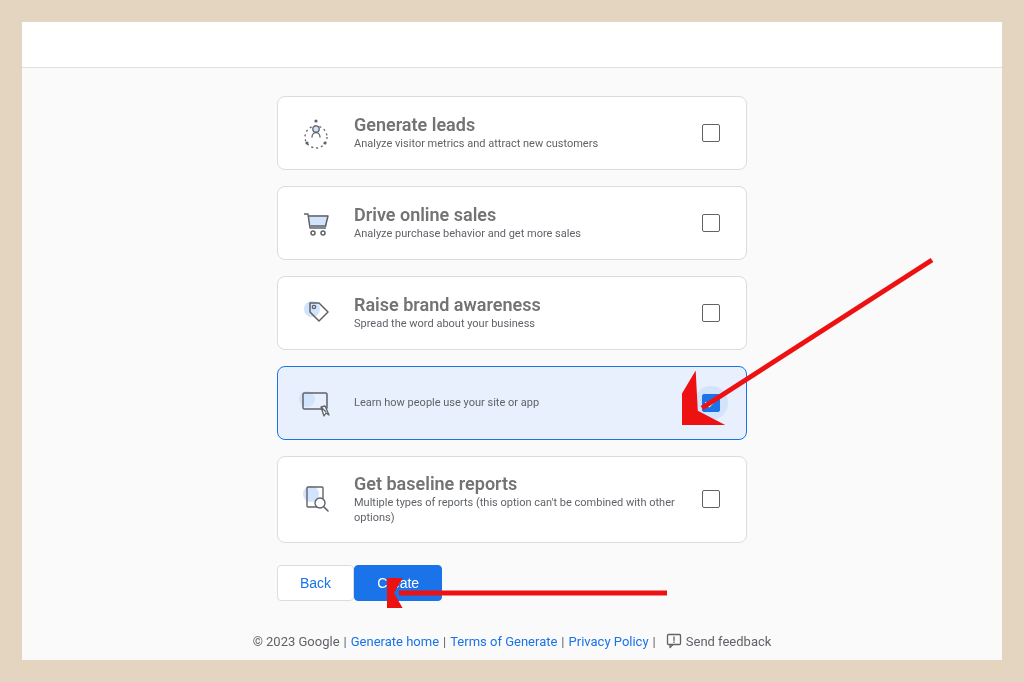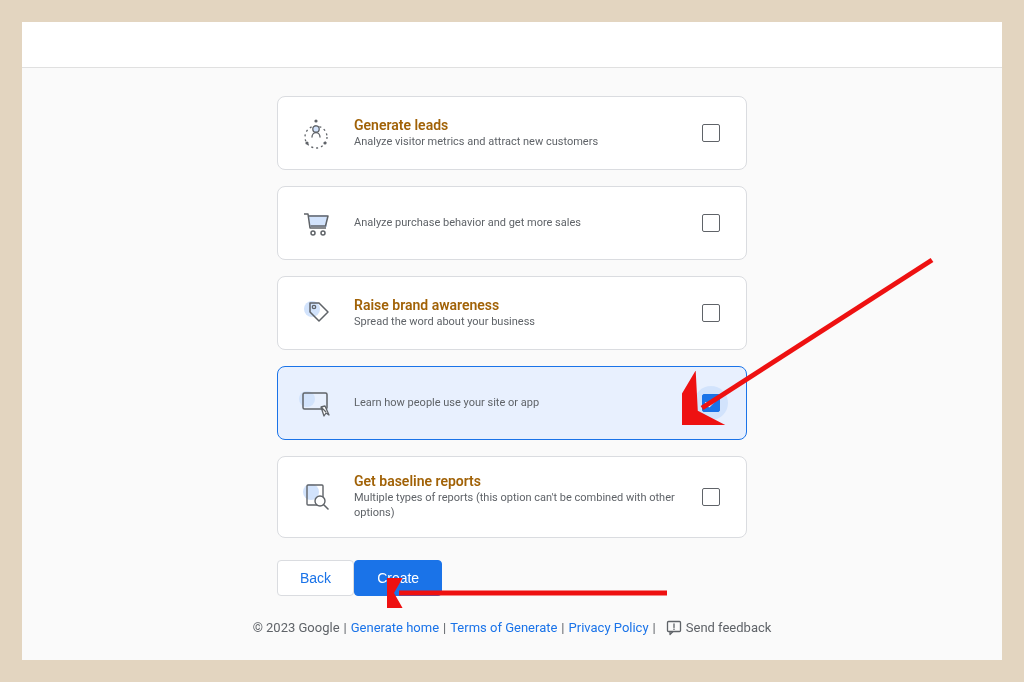--- a/index.html
+++ b/index.html
@@ -57,23 +57,23 @@
     display: flex;
     align-items: center;
     justify-content: center;
     flex-shrink: 0;
   }
   .card .texts {
     flex: 1;
     min-width: 0;
   }
   .card .title {
-    font-size: 14px;
+    font-size: 18px;
     font-weight: 600;
-    color: #a16207;
+    color: #737373;
     margin-bottom: 2px;
   }
   .card .desc {
     font-size: 11px;
     color: #5f6368;
     line-height: 1.35;
   }
   .check {
     width: 18px;
     height: 18px;
@@ -118,25 +118,25 @@
     background: #fff;
     border: 1px solid #dadce0;
     color: #1a73e8;
   }
   .btn-primary {
     background: #1a73e8;
     border: 1px solid #1a73e8;
     color: #fff;
   }
   .footer {
-    margin-top: 24px;
+    margin-top: 32px;
     font-size: 13px;
     color: #5f6368;
     display: flex;
-    align-items: center;
+    align-items: flex-end;
     gap: 4px;
     flex-wrap: wrap;
   }
   .footer a {
     color: #1a73e8;
     text-decoration: none;
   }
   .footer .sep { color: #5f6368; }
   .footer .fb-icon { margin-left: 6px; display: inline-flex; }
   .arrow {
@@ -179,20 +179,21 @@
         <div class="icon-wrap">
           <svg width="36" height="36" viewBox="0 0 36 36" fill="none">
             <rect x="11" y="10" width="18" height="12" fill="#d2e3fc"></rect>
             <path d="M6 9h4l2 14h16" stroke="#5f6368" stroke-width="1.5" fill="none" stroke-linejoin="round"></path>
             <path d="M11 11h19l-2.5 10H12.5" stroke="#5f6368" stroke-width="1.5" fill="none" stroke-linejoin="round"></path>
             <circle cx="15" cy="28" r="2" stroke="#5f6368" stroke-width="1.5" fill="none"></circle>
             <circle cx="25" cy="28" r="2" stroke="#5f6368" stroke-width="1.5" fill="none"></circle>
           </svg>
         </div>
         <div class="texts">
+          <div class="title">Drive online sales</div>
           <div class="desc">Analyze purchase behavior and get more sales</div>
         </div>
         <div class="check-wrap">
           <div class="check">
             
           </div>
         </div>
       </div>
 
       <div class="card">

